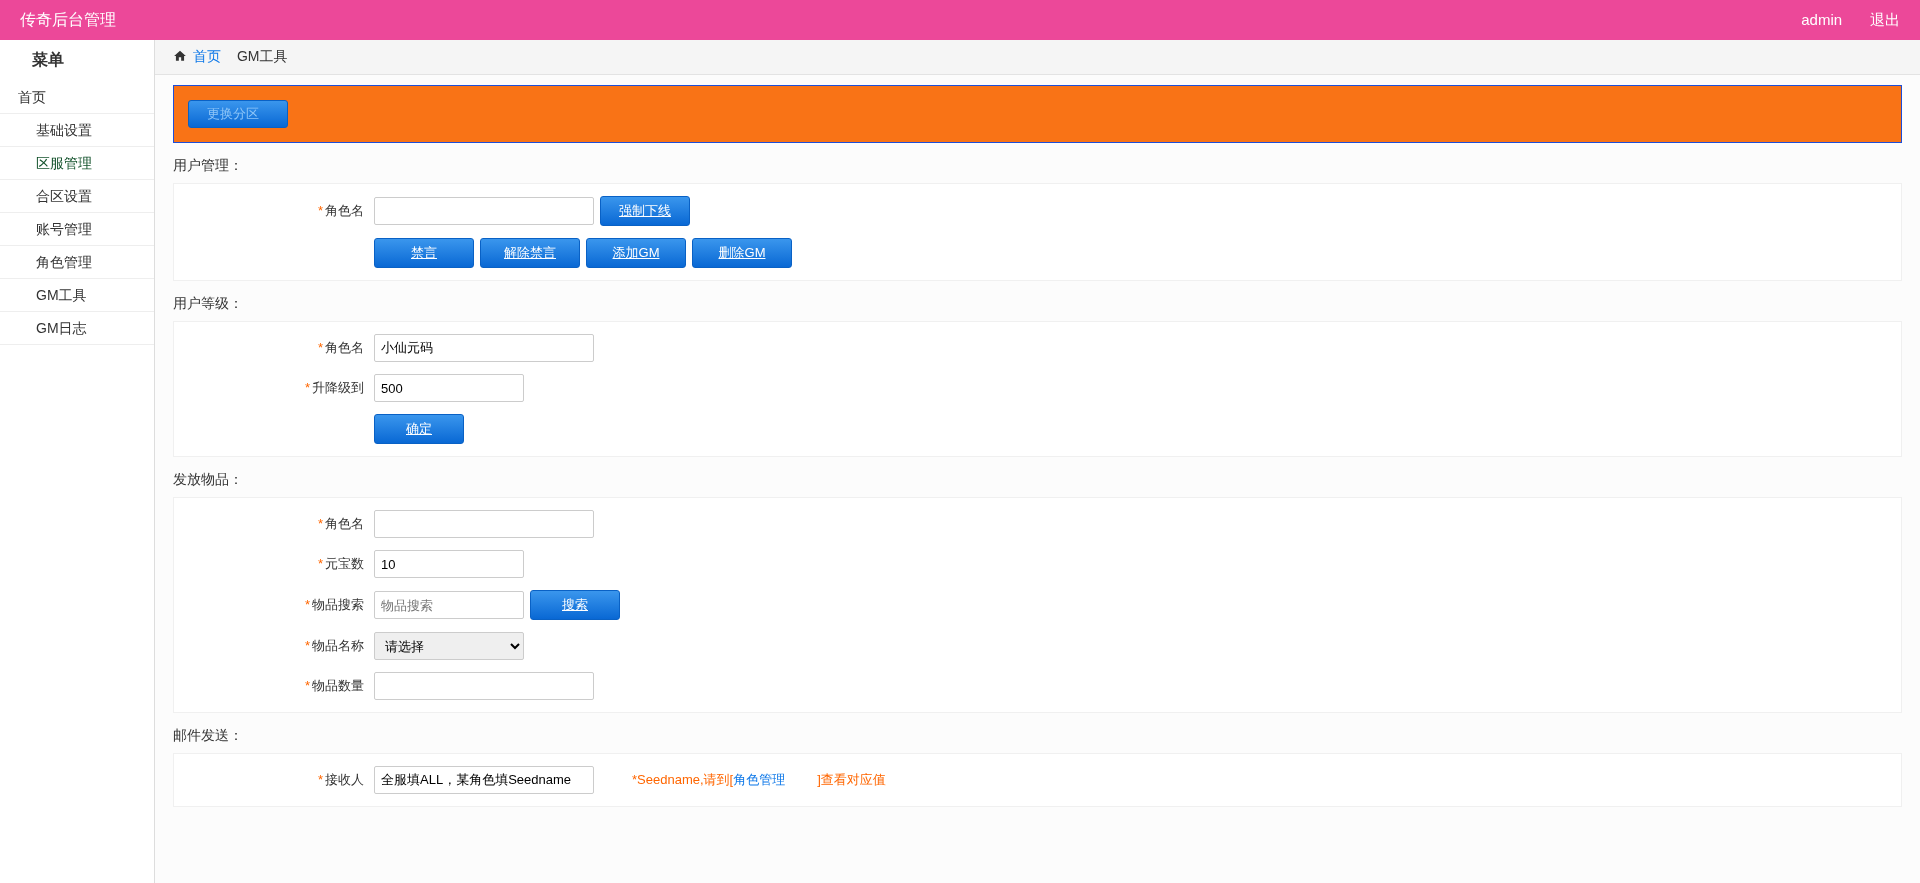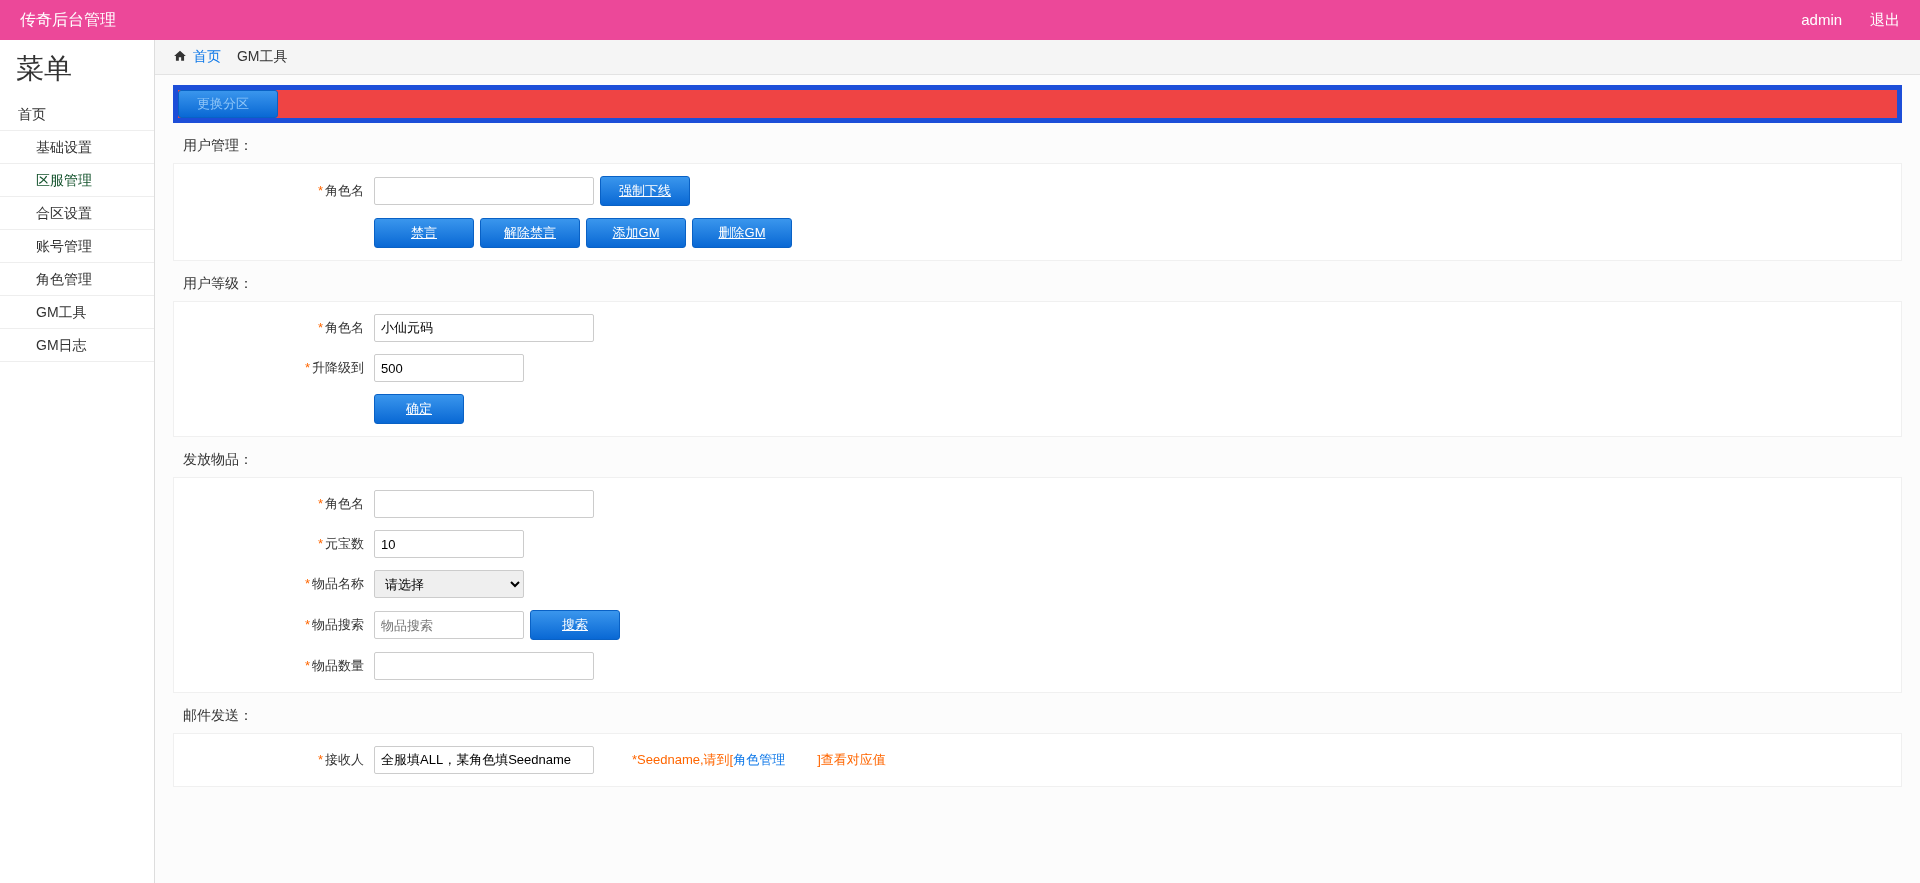--- a/index.html
+++ b/index.html
@@ -5,39 +5,39 @@
 * { margin: 0; padding: 0; box-sizing: border-box; }
 body { font-family: "Microsoft YaHei", Arial, sans-serif; font-size: 14px; color: #333; background: #fff; }
 
 .topbar { background: #ec4899; height: 40px; display: flex; align-items: center; justify-content: space-between; padding: 0 20px; color: #fff; }
 .topbar-title { font-size: 16px; }
 .topbar-right a { color: #fff; text-decoration: none; margin-left: 24px; font-size: 15px; }
 
 .container { display: flex; height: calc(100vh - 40px); }
 
 .sidebar { width: 155px; border-right: 1px solid #ddd; background: #fff; }
-.sidebar-title { font-size: 28px; font-weight: normal; padding: 10px 16px; }
+.sidebar-title { font-size: 16px; font-weight: bold; padding: 10px 32px; }
 .sidebar-item { padding: 0 18px; line-height: 32px; cursor: pointer; color: #333; border-bottom: 1px solid #eee; }
 .sidebar-item.level2 { padding-left: 36px; }
 .sidebar-item a { color: #333; text-decoration: none; display: block; }
 .sidebar-item.active a { color: #14532d; }
 
 .main { flex: 1; overflow-y: auto; background: #fcfcfc; }
 .breadcrumb { padding: 8px 18px; border-bottom: 1px solid #e3e3e3; background: #f5f5f5; font-size: 14px; display: flex; align-items: center; }
 .breadcrumb .home-icon { margin-right: 6px; }
 .breadcrumb a { color: #0e78e8; text-decoration: none; }
 .breadcrumb span.sep { margin: 0 6px; }
 
 .content { padding: 10px 18px; }
 
-.panel { background: #ef4444; border: 5px solid #1d4ed8; padding: 0; margin-bottom: 0; }
+.panel { background: #f97316; border: 1px solid #1d4ed8; padding: 14px; margin-bottom: 0; }
 
 .btn { display: inline-block; background: linear-gradient(#3a96ed,#0968d4); color: #fff; border: 1px solid #0961c5; border-radius: 3px; padding: 4px 18px; font-size: 13px; cursor: pointer; text-align: center; min-width: 90px; line-height: 20px; text-decoration: underline; }
 
-.section-label { margin: 14px 10px 8px; font-size: 14px; }
+.section-label { margin: 14px 0 8px; font-size: 14px; }
 
 .form-block { background: #fff; border: 1px solid #f0f0f0; padding: 6px 0; }
 .form-row { display: flex; align-items: center; padding: 6px 0; }
 .form-label { width: 200px; text-align: right; padding-right: 10px; font-size: 13px; }
 .form-label .req { color: #ff6600; margin-right: 2px; }
 .form-controls { flex: 1; display: flex; align-items: center; gap: 6px; flex-wrap: wrap; }
 
 input[type="text"], select { border: 1px solid #ccc; border-radius: 2px; padding: 4px 6px; font-size: 13px; height: 28px; }
 input[type="text"] { width: 220px; }
 input.small { width: 150px; }
@@ -159,32 +159,32 @@
             <input type="text" value="" style="">
           </div>
         </div>
         <div class="form-row">
           <div class="form-label"><span class="req">*</span><span>元宝数</span></div>
           <div class="form-controls">
             <input type="text" class="small" value="10" style="">
           </div>
         </div>
         <div class="form-row">
+          <div class="form-label"><span class="req">*</span><span>物品搜索</span></div>
+          <div class="form-controls">
+            <input type="text" class="small" placeholder="物品搜索" style="">
+            <button class="btn">搜索</button>
+          </div>
+        </div>
+        <div class="form-row">
           <div class="form-label"><span class="req">*</span><span>物品名称</span></div>
           <div class="form-controls">
             <select>
               <option>请选择</option>
             </select>
-          </div>
-        </div>
-        <div class="form-row">
-          <div class="form-label"><span class="req">*</span><span>物品搜索</span></div>
-          <div class="form-controls">
-            <input type="text" class="small" placeholder="物品搜索" style="">
-            <button class="btn">搜索</button>
           </div>
         </div>
         <div class="form-row">
           <div class="form-label"><span class="req">*</span><span>物品数量</span></div>
           <div class="form-controls">
             <input type="text" value="" style="">
           </div>
         </div>
       </div>
 

